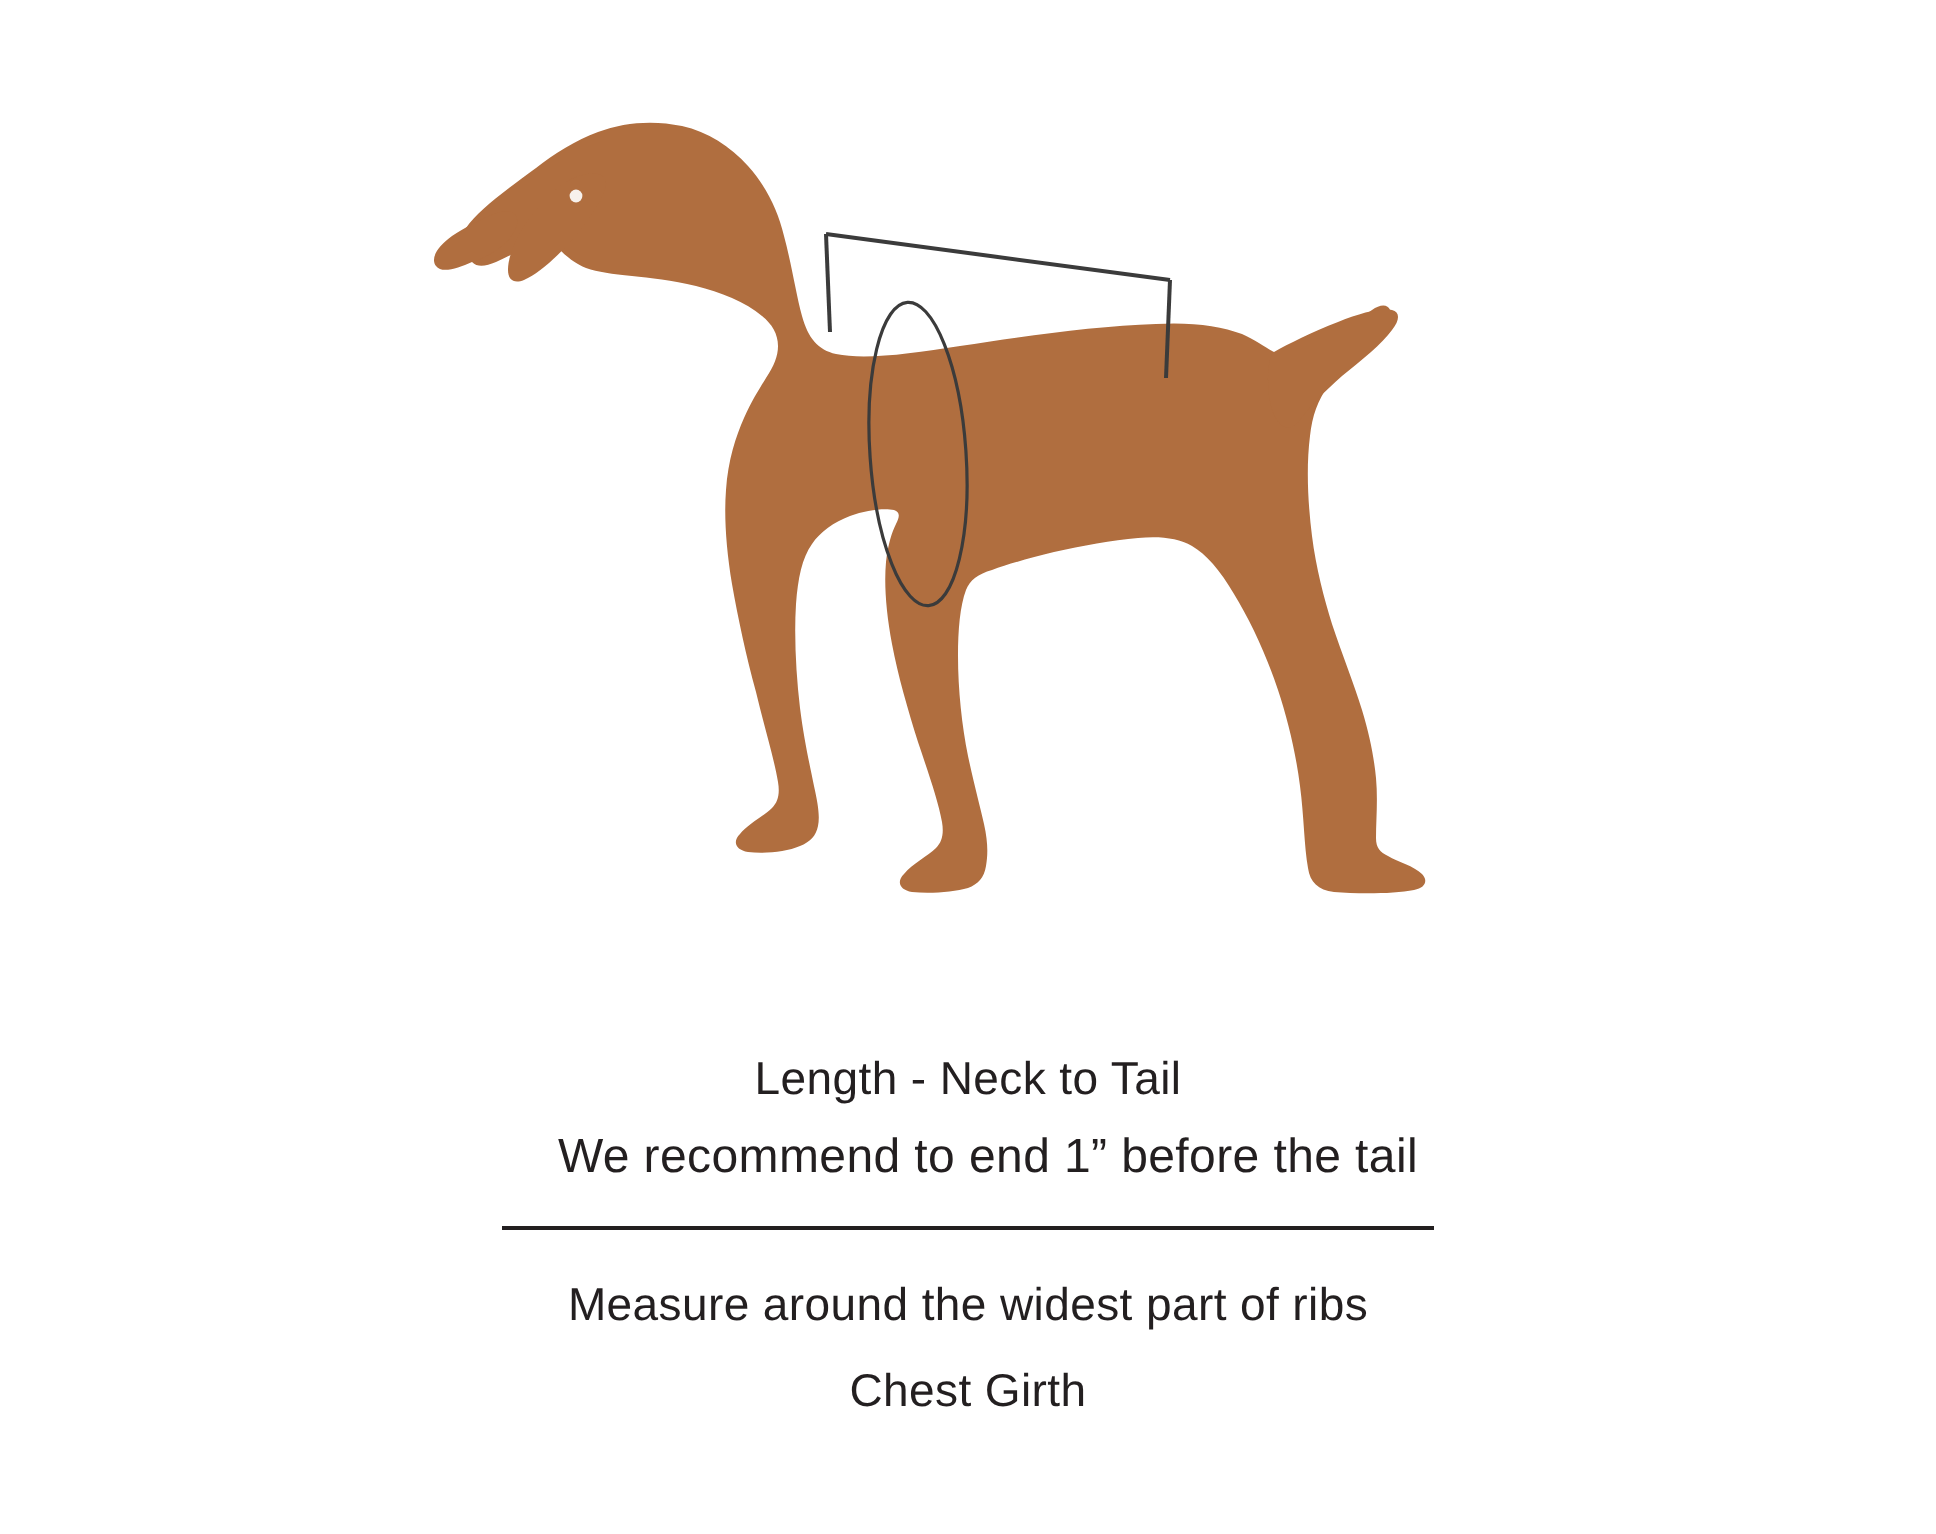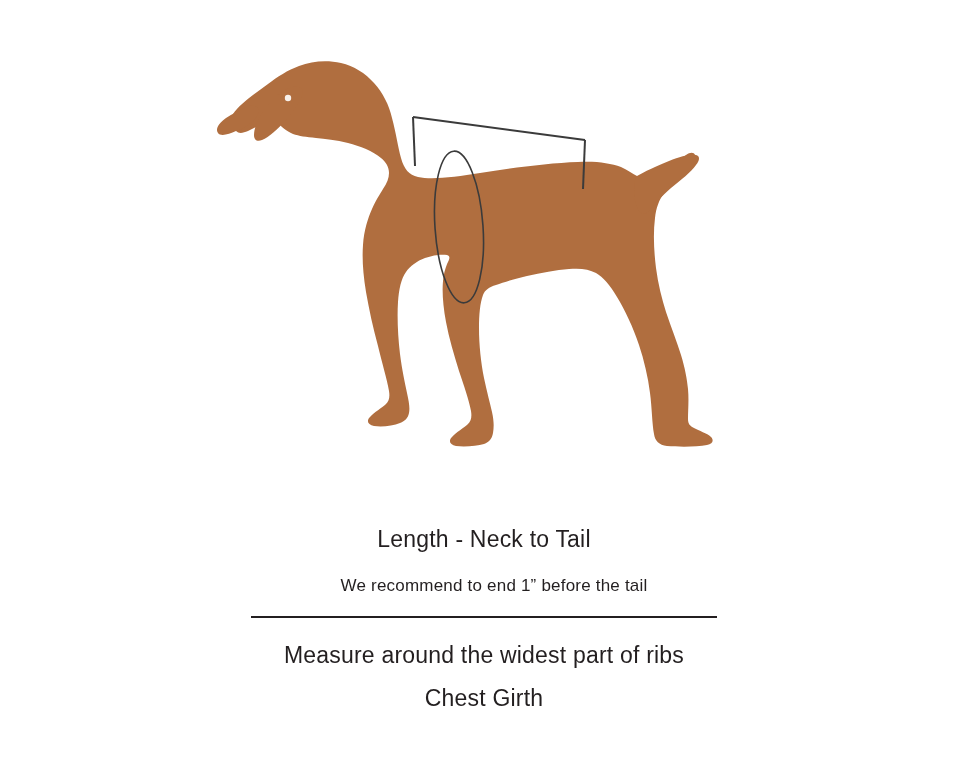--- a/index.html
+++ b/index.html
@@ -41,22 +41,22 @@
     font-size: 23px;
     line-height: 1.0;
     color: #231f20;
     letter-spacing: 0.2px;
   }
   .caption-title {
     margin-top: 18px;
     font-size: 23px;
   }
   .caption-sub {
-    margin-top: 26px;
-    font-size: 17px;
+    margin-top: 16px;
+    font-size: 24px;
     padding-left: 20px;
   }
   .divider {
     width: 466px;
     height: 2px;
     background: #231f20;
     margin: 22px auto 0 auto;
   }
   .caption-title2 {
     margin-top: 20px;

